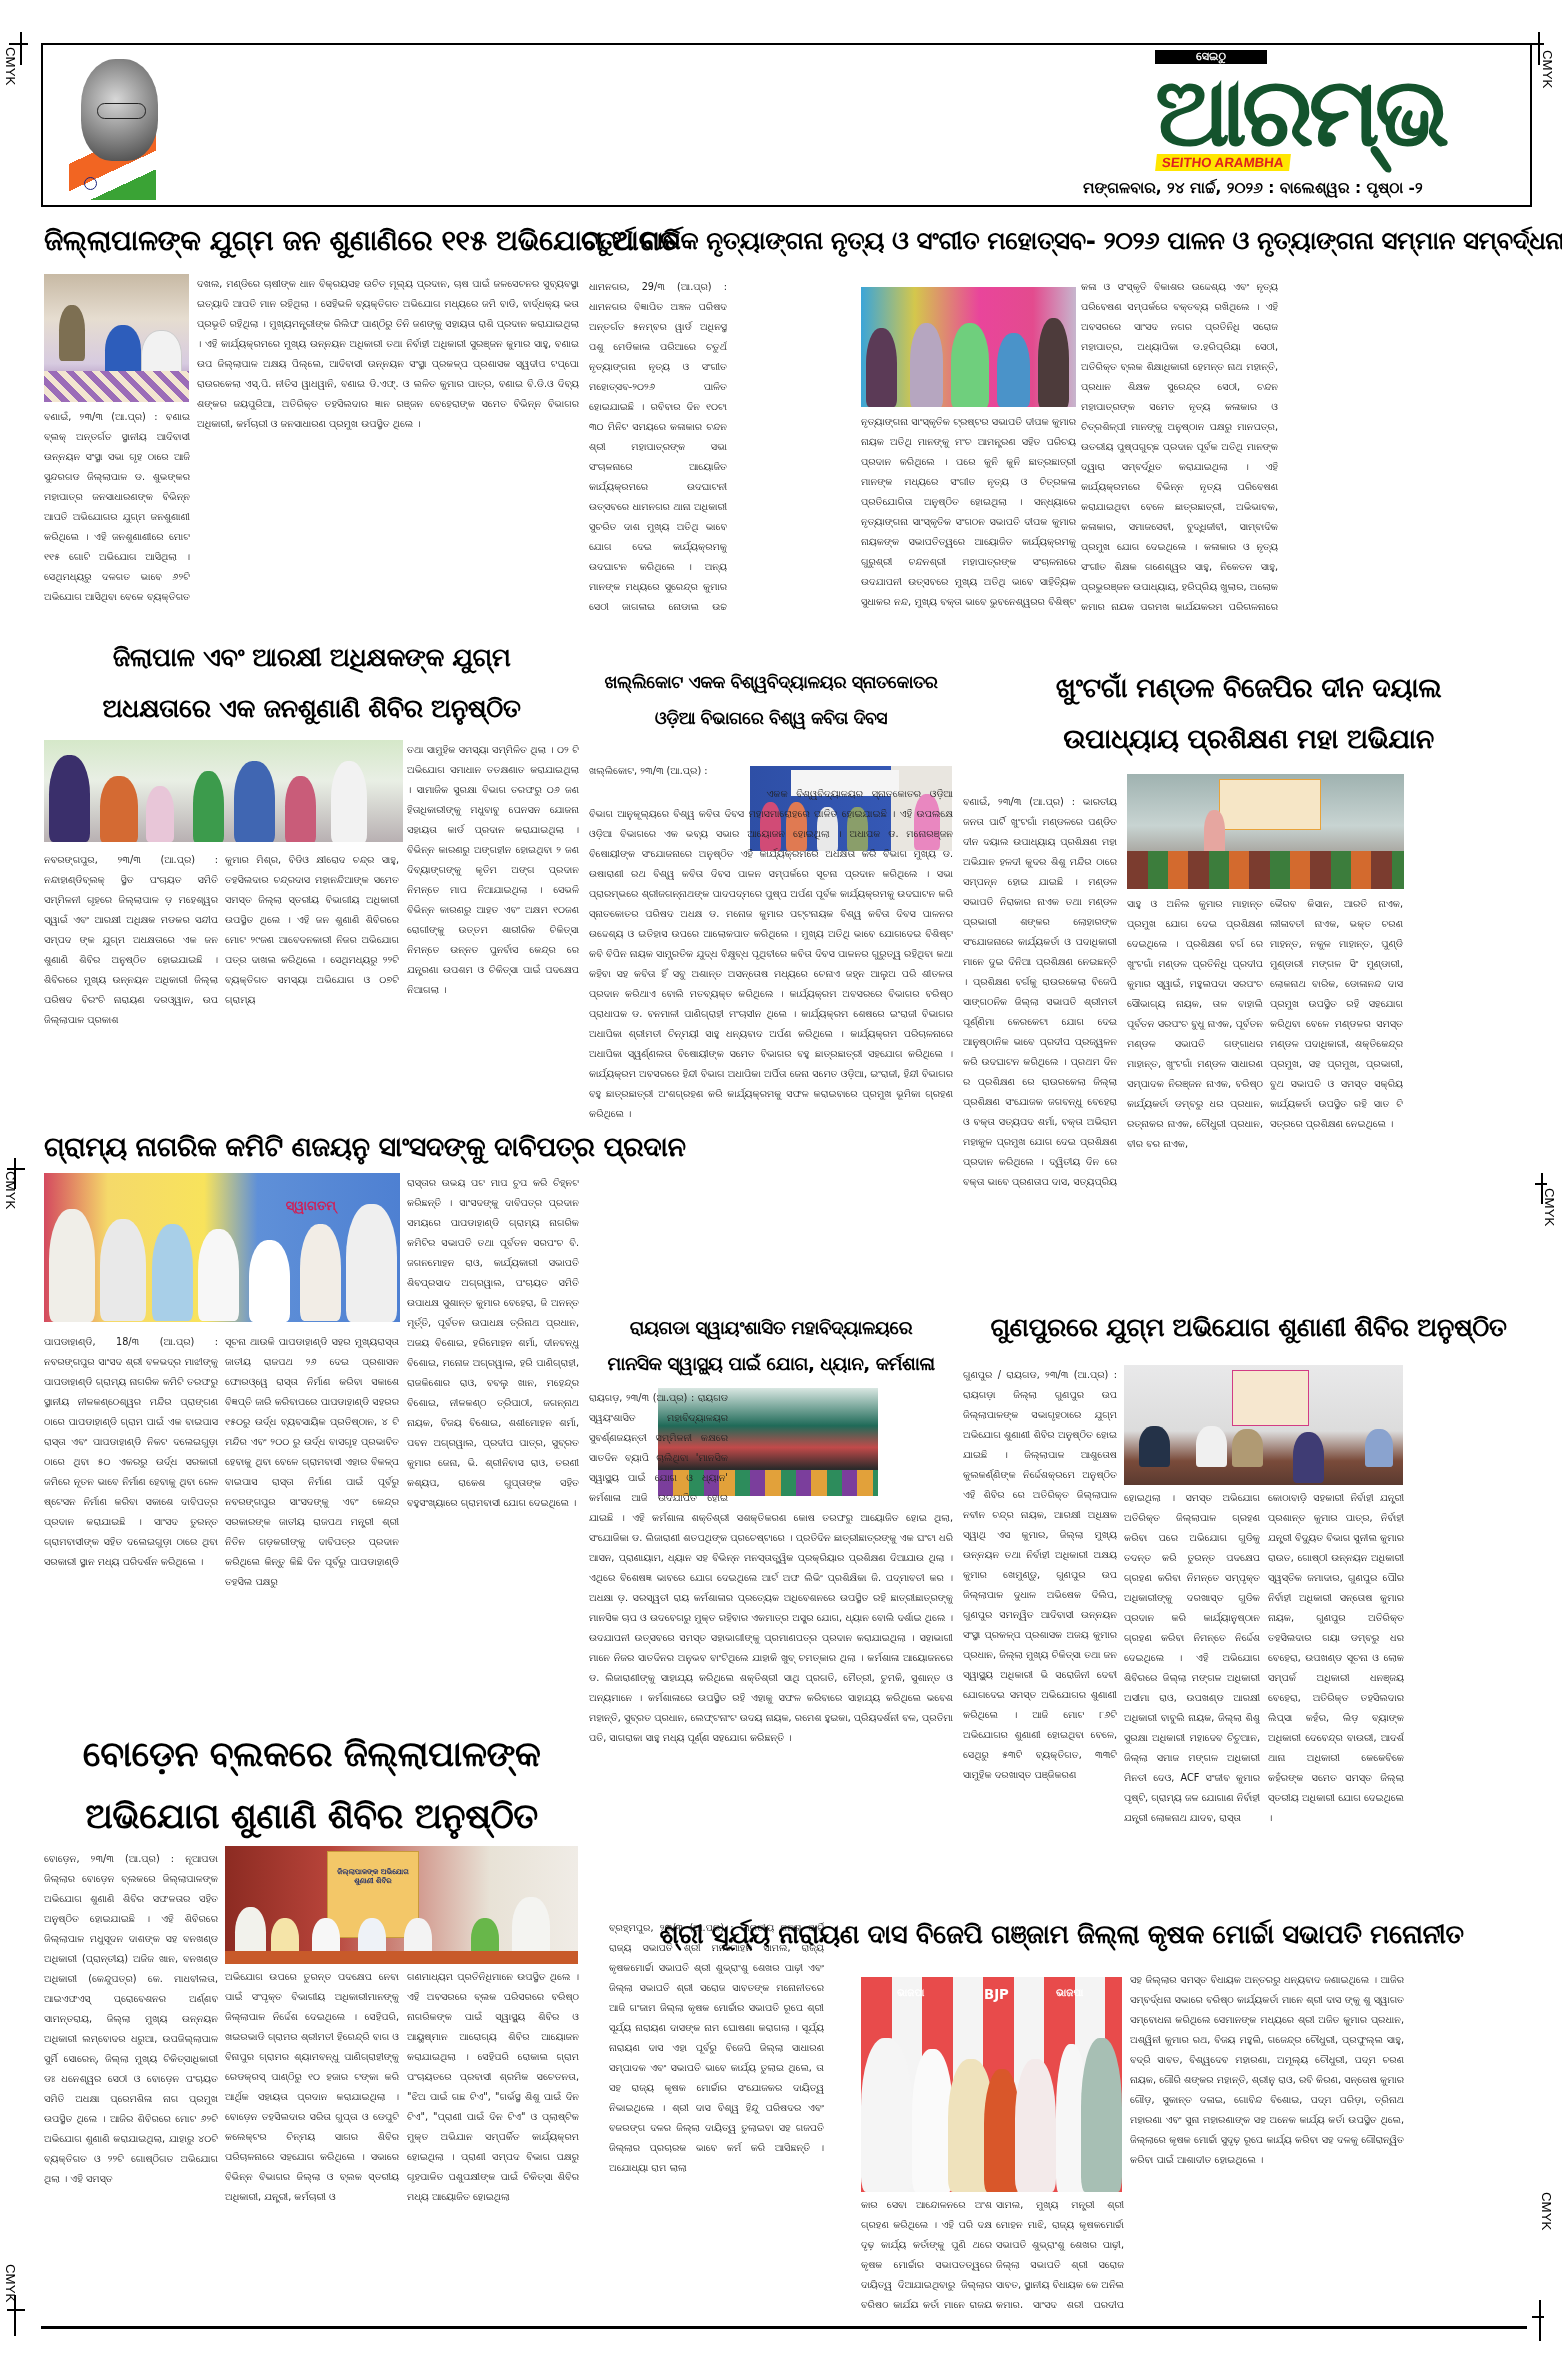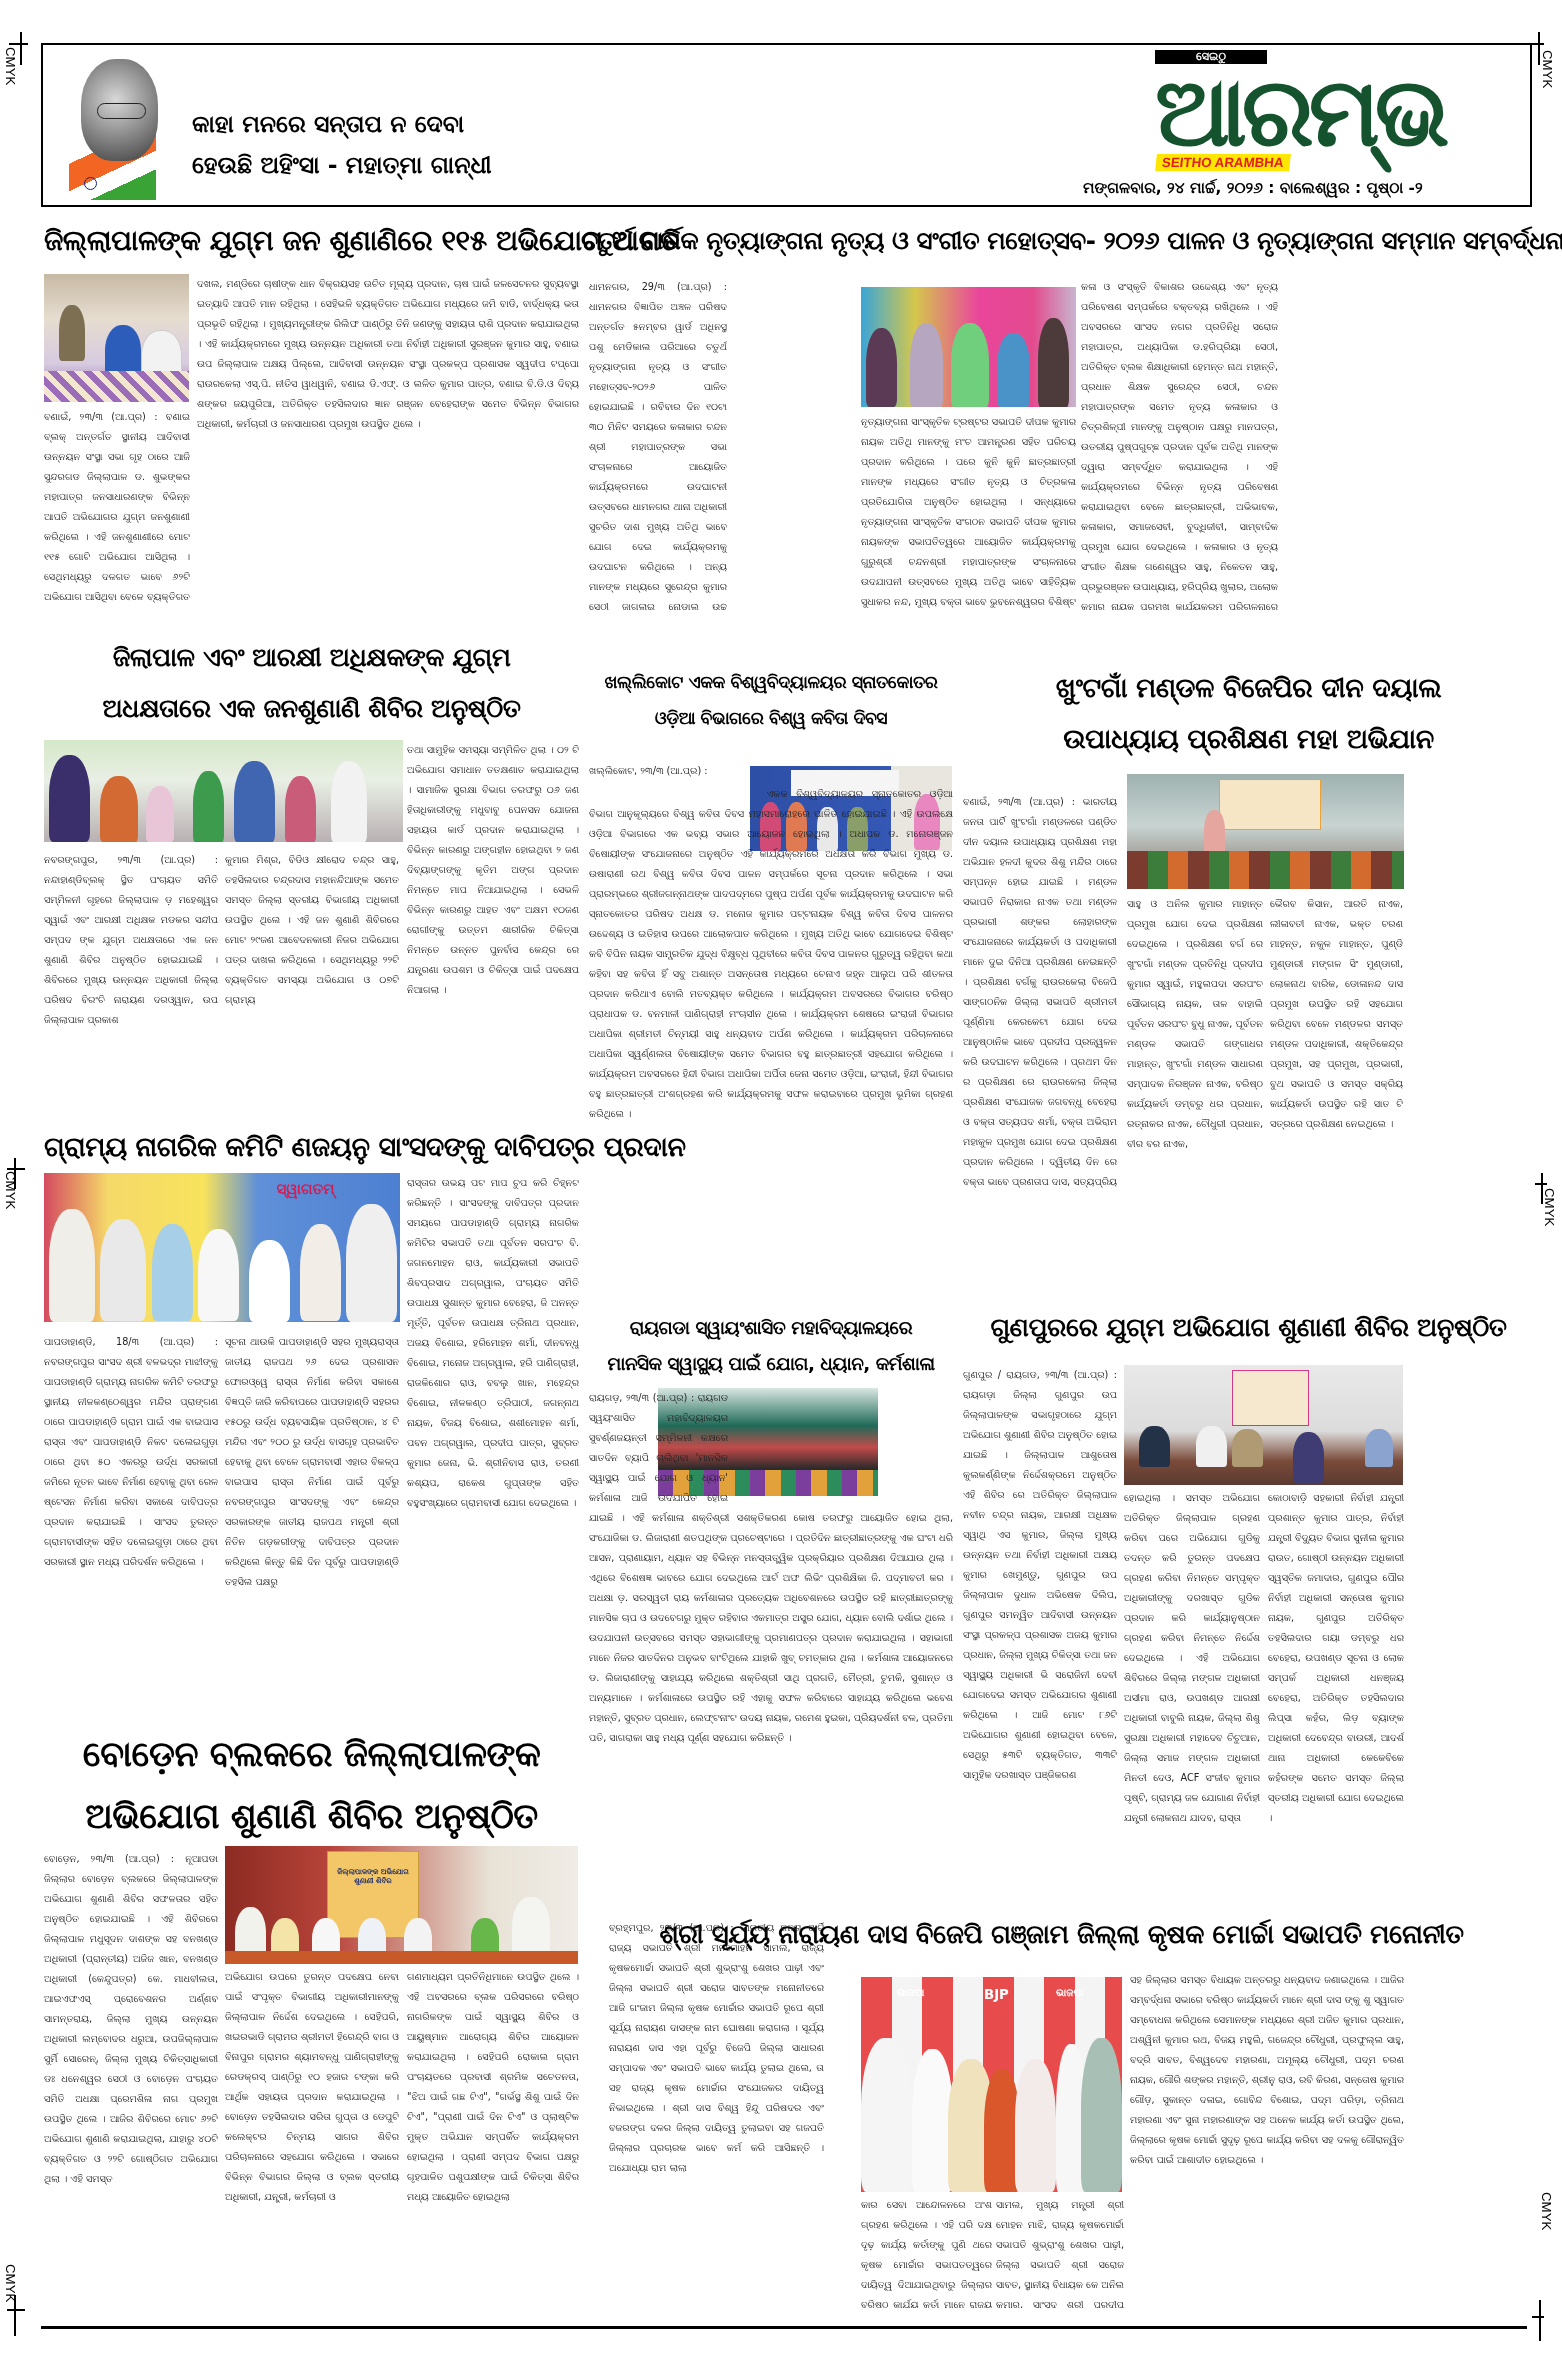--- a/index.html
+++ b/index.html
@@ -64,24 +64,20 @@
   <div class="h" style="left:0;top:124px;width:12.3px;"></div>
   <div class="v" style="left:7.2px;top:108px;height:41px;"></div>
 </div>
 
 <header class="masthead">
   <div class="gandhi">
     <div class="flag1"></div>
     <div class="face"></div>
     <div class="glasses"></div>
     <div class="chakra"></div>
-  </div>
-  <div class="quote">
-    <div>କାହା ମନରେ ସନ୍ତାପ ନ ଦେବା</div>
-    <div>ହେଉଛି ଅହିଂସା - ମହାତ୍ମା ଗାନ୍ଧୀ</div>
   </div>
   <div class="logo">
     <div class="topbar">ସେଇଠୁ</div>
     <div class="big">ଆରମ୍ଭ</div>
     <div class="eng">SEITHO ARAMBHA</div>
   </div>
   <div class="dateline" style="left:1040px;top:134px;">ମଙ୍ଗଳବାର, ୨୪ ମାର୍ଚ୍ଚ, ୨୦୨୬ : ବାଲେଶ୍ୱର : ପୃଷ୍ଠା -୨</div>
 </header>
 
 <article>
@@ -188,21 +184,21 @@
     <span>ସାହୁ ଓ ଅନିଲ କୁମାର ମାହାନ୍ତ ପ୍ରମୁଖ ଯୋଗ ଦେଇ ପ୍ରଶିକ୍ଷଣ ଦେଇଥିଲେ । ପ୍ରଶିକ୍ଷଣ ବର୍ଗ ରେ ଖୁଂଟଗାଁ ମଣ୍ଡଳ ପ୍ରତିନିଧି ପ୍ରଦୀପ କୁମାର ସ୍ୱାଇଁ, ମହୁଲପଦା ସରପଂଚ ସୌଭାଗ୍ୟ ନାୟକ, ତାଳ ବାହାଲି ପୂର୍ବତନ ସରପଂଚ ବୁଧୁ ନାଏକ, ପୂର୍ବତନ ମଣ୍ଡଳ ସଭାପତି ଗଙ୍ଗାଧର ମାହାନ୍ତ, ଖୁଂଟଗାଁ ମଣ୍ଡଳ ସାଧାରଣ ସମ୍ପାଦକ ନିରଞ୍ଜନ ନାଏକ, ବରିଷ୍ଠ କାର୍ଯ୍ୟକର୍ତା ଡମ୍ବରୁ ଧର ପ୍ରଧାନ, ରତ୍ନାକର ନାଏକ, ଚୌଧୁରୀ ପ୍ରଧାନ, ବୀର ବର ନାଏକ,</span>
   </div>
   <div class="body" style="left:1270px;top:894px;width:133px;height:387px;">
     <span>ଭୈରବ କିସାନ, ଆରତି ନାଏକ, ଲୀଳାବତୀ ନାଏକ, ଭକ୍ତ ଚରଣ ମାହନ୍ତ, ନକୁଳ ମାହାନ୍ତ, ପୁଣ୍ଡି ମୁଣ୍ଡାରୀ ମଙ୍ଗଳ ସିଂ ମୁଣ୍ଡାରୀ, ଲୋକନାଥ ବାରିକ, ଡୋଳାନନ୍ଦ ଦାସ ପ୍ରମୁଖ ଉପସ୍ଥିତ ରହି ସହଯୋଗ କରିଥିବା ବେଳେ ମଣ୍ଡଳର ସମସ୍ତ ମଣ୍ଡଳ ପଦାଧିକାରୀ, ଶକ୍ତିକେନ୍ଦ୍ର ପ୍ରମୁଖ, ସହ ପ୍ରମୁଖ, ପ୍ରଭାରୀ, ବୁଥ ସଭାପତି ଓ ସମସ୍ତ ସକ୍ରିୟ କାର୍ଯ୍ୟକର୍ତା ଉପସ୍ଥିତ ରହି ସାତ ଟି ସତ୍ରରେ ପ୍ରଶିକ୍ଷଣ ନେଇଥିଲେ ।</span>
   </div>
 </article>
 
 <article>
   <h1 class="hl" style="left:44px;top:1124px;width:535px;font-size:27px;line-height:46px;">ଗ୍ରାମ୍ୟ ନାଗରିକ କମିଟି ଣଜୟନୁ ସାଂସଦଙ୍କୁ ଦାବିପତ୍ର ପ୍ରଦାନ</h1>
   <div class="photo" style="left:44px;top:1173px;width:356px;height:149px;background:linear-gradient(90deg,#d44a5f 0%,#f5d96a 18%,#f8e35c 45%,#5f90d8 60%,#4e80d2 100%);">
-    <div style="position:absolute;left:231px;top:7px;width:61px;height:20.5px;color:#d41c52;font-weight:bold;font-size:15px;text-align:center;">ସ୍ୱାଗତମ୍</div>
+    <div style="position:absolute;left:231px;top:25px;width:61px;height:20.5px;color:#d41c52;font-weight:bold;font-size:13px;text-align:right;">ସ୍ୱାଗତମ୍</div>
     <div class="person" style="left:5.1px;top:36px;width:46px;height:113px;background:#f0eee8;"></div>
     <div class="person" style="left:56px;top:46px;width:46px;height:102px;background:#e9e9e9;"></div>
     <div class="person" style="left:108px;top:51px;width:41px;height:97px;background:#a8cfe8;"></div>
     <div class="person" style="left:154px;top:56px;width:41px;height:92px;background:#f7f7f7;"></div>
     <div class="person" style="left:205px;top:67px;width:41px;height:82px;background:#ffffff;"></div>
     <div class="person" style="left:256px;top:51px;width:41px;height:97px;background:#f2ede6;"></div>
     <div class="person" style="left:302px;top:31px;width:51px;height:118px;background:#efefef;"></div>
   </div>
   <div class="body" style="left:44px;top:1332px;width:174px;height:379px;">
     <span>ପାପଡାହାଣ୍ଡି, 18/୩ (ଆ.ପ୍ର) :</span>

